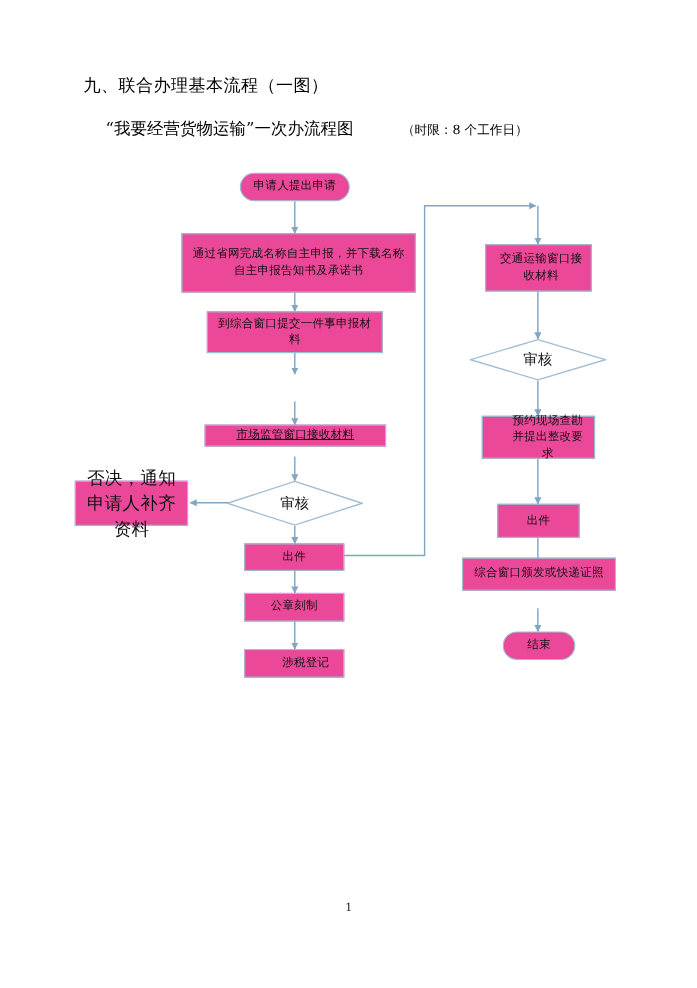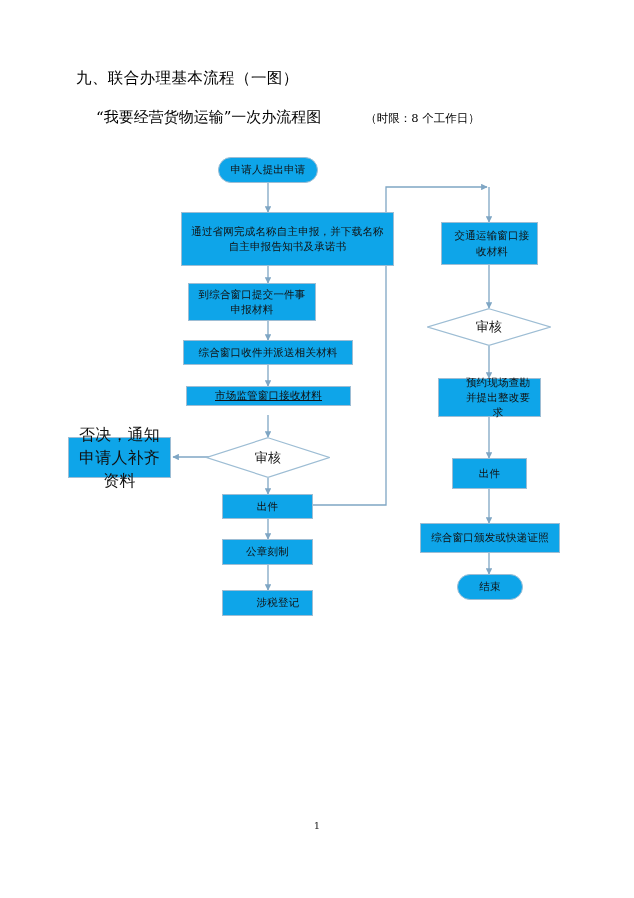--- a/index.html
+++ b/index.html
@@ -75,21 +75,21 @@
     left: 0; top: 0;
     width: 634px;
     height: 898px;
     pointer-events: none;
   }
 
   .node {
     position: absolute;
     box-sizing: border-box;
     border: 1px solid #9dbdd4;
-    background: #0ea5e9;
+    background: #ec4899;
     display: flex;
     align-items: center;
     justify-content: center;
     text-align: center;
     font-family: "DejaVu Serif", "Liberation Serif", serif;
     font-size: 10.5px;
     line-height: 1.45;
     letter-spacing: 0.2px;
     color: #111;
     padding: 2px 5px;
@@ -177,31 +177,28 @@
         <path d="M 489 489 L 489 523"></path>
 
         <path d="M 489 553 L 489 574"></path>
       </g>
     </svg>
 
     <div class="node terminator" style="left:218px; top:157px; width:100px; height:26px;">
       <span>申请人提出申请</span>
     </div>
 
-    <div class="node" style="left:181px; top:212px; width:213px; height:54px;">
+    <div class="node" style="left:165px; top:212px; width:213px; height:54px;">
       <span>通过省网完成名称自主申报，并下载名称自主申报告知书及承诺书</span>
     </div>
 
-    <div class="node" style="left:188px; top:283px; width:128px; height:38px;">
+    <div class="node" style="left:188px; top:283px; width:160px; height:38px;">
       <span>到综合窗口提交一件事申报材料</span>
     </div>
 
-    <div class="node" style="left:183px; top:340px; width:170px; height:25px;">
-      <span>综合窗口收件并派送相关材料</span>
-    </div>
 
     <div class="node" style="left:186px; top:386px; width:165px; height:20px;text-decoration:underline;">
       <span>市场监管窗口接收材料</span>
     </div>
 
     <div class="diamond" style="left:206px; top:437px; width:124px; height:41px;">
       <svg class="dshape" viewBox="0 0 124 41" preserveAspectRatio="none">
         <polygon points="62,0.7 123.3,20.5 62,40.3 0.7,20.5" fill="#ffffff" stroke="#9dbdd4" stroke-width="1.2"></polygon>
       </svg>
       <div class="dlabel">审核</div>
@@ -235,21 +232,21 @@
     </div>
 
     <div class="node" style="left:438px; top:378px; width:103px; height:39px;padding-left:22px;">
       <span>预约现场查勘并提出整改要求</span>
     </div>
 
     <div class="node" style="left:452px; top:458px; width:75px; height:31px;">
       <span>出件</span>
     </div>
 
-    <div class="node" style="left:420px; top:523px; width:140px; height:30px;">
+    <div class="node" style="left:420px; top:507px; width:140px; height:30px;">
       <span>综合窗口颁发或快递证照</span>
     </div>
 
     <div class="node terminator" style="left:457px; top:574px; width:66px; height:26px;">
       <span>结束</span>
     </div>
 
   </div>
 
   <div class="page-number">1</div>

